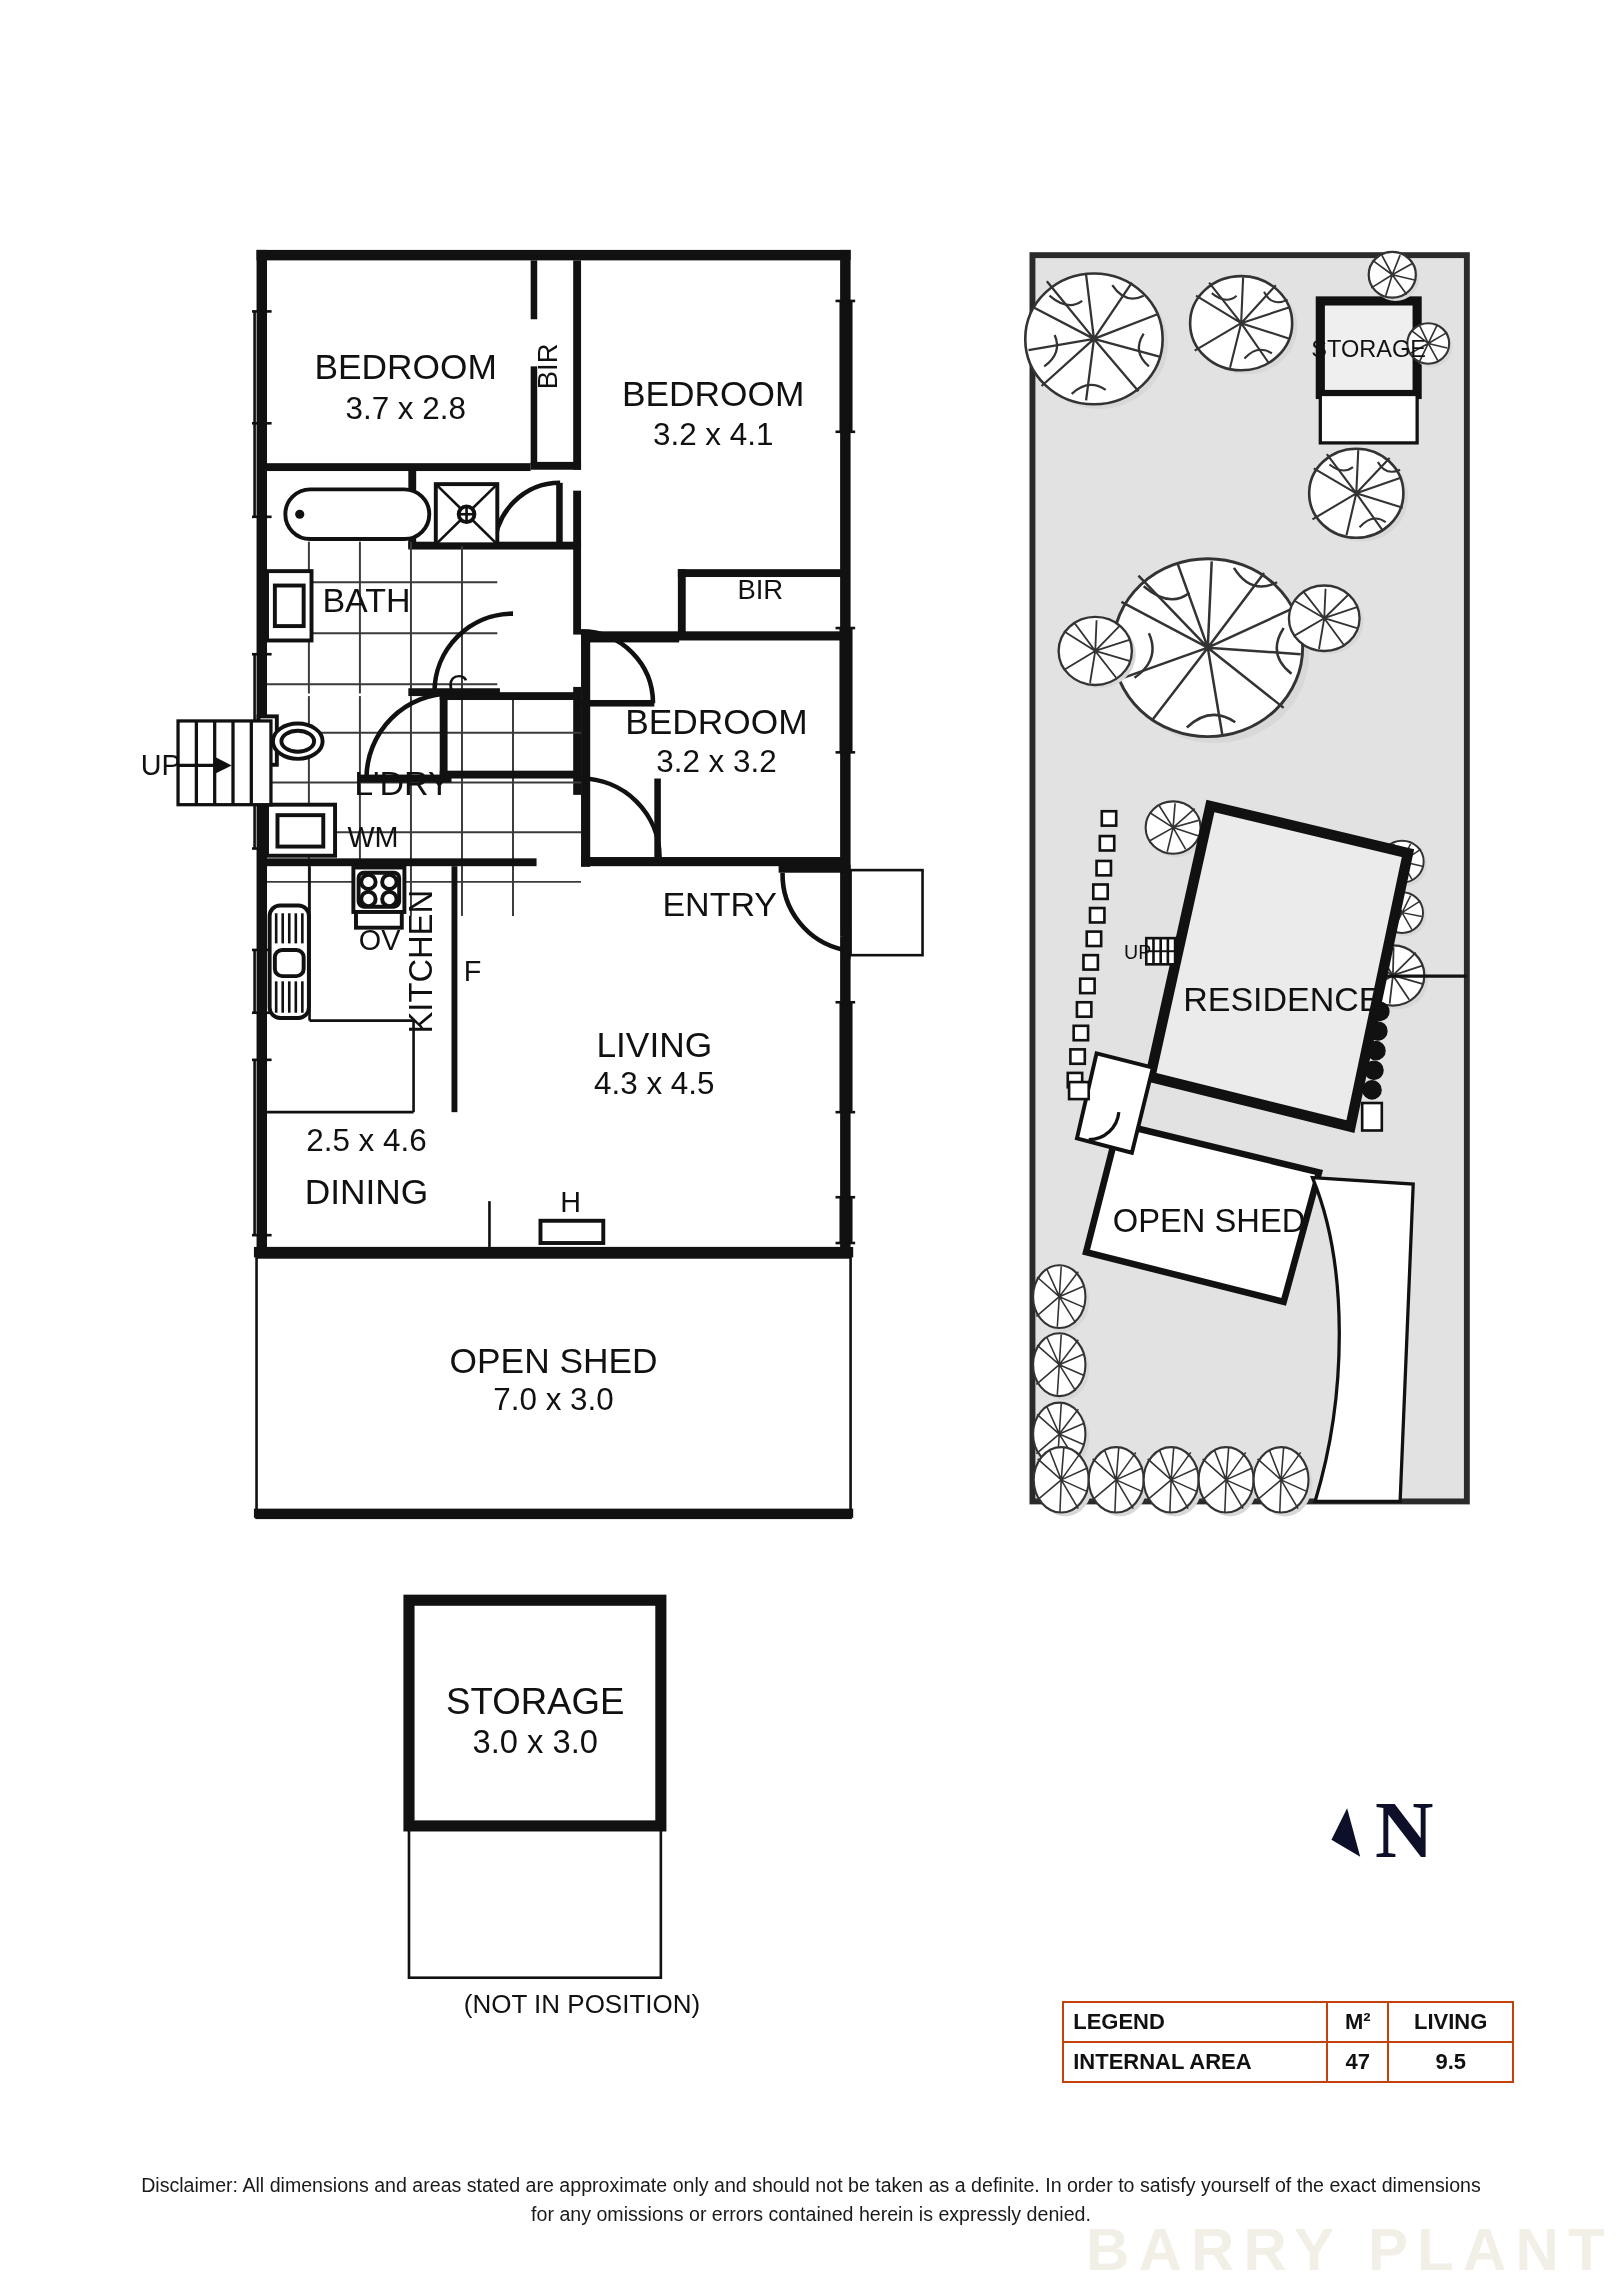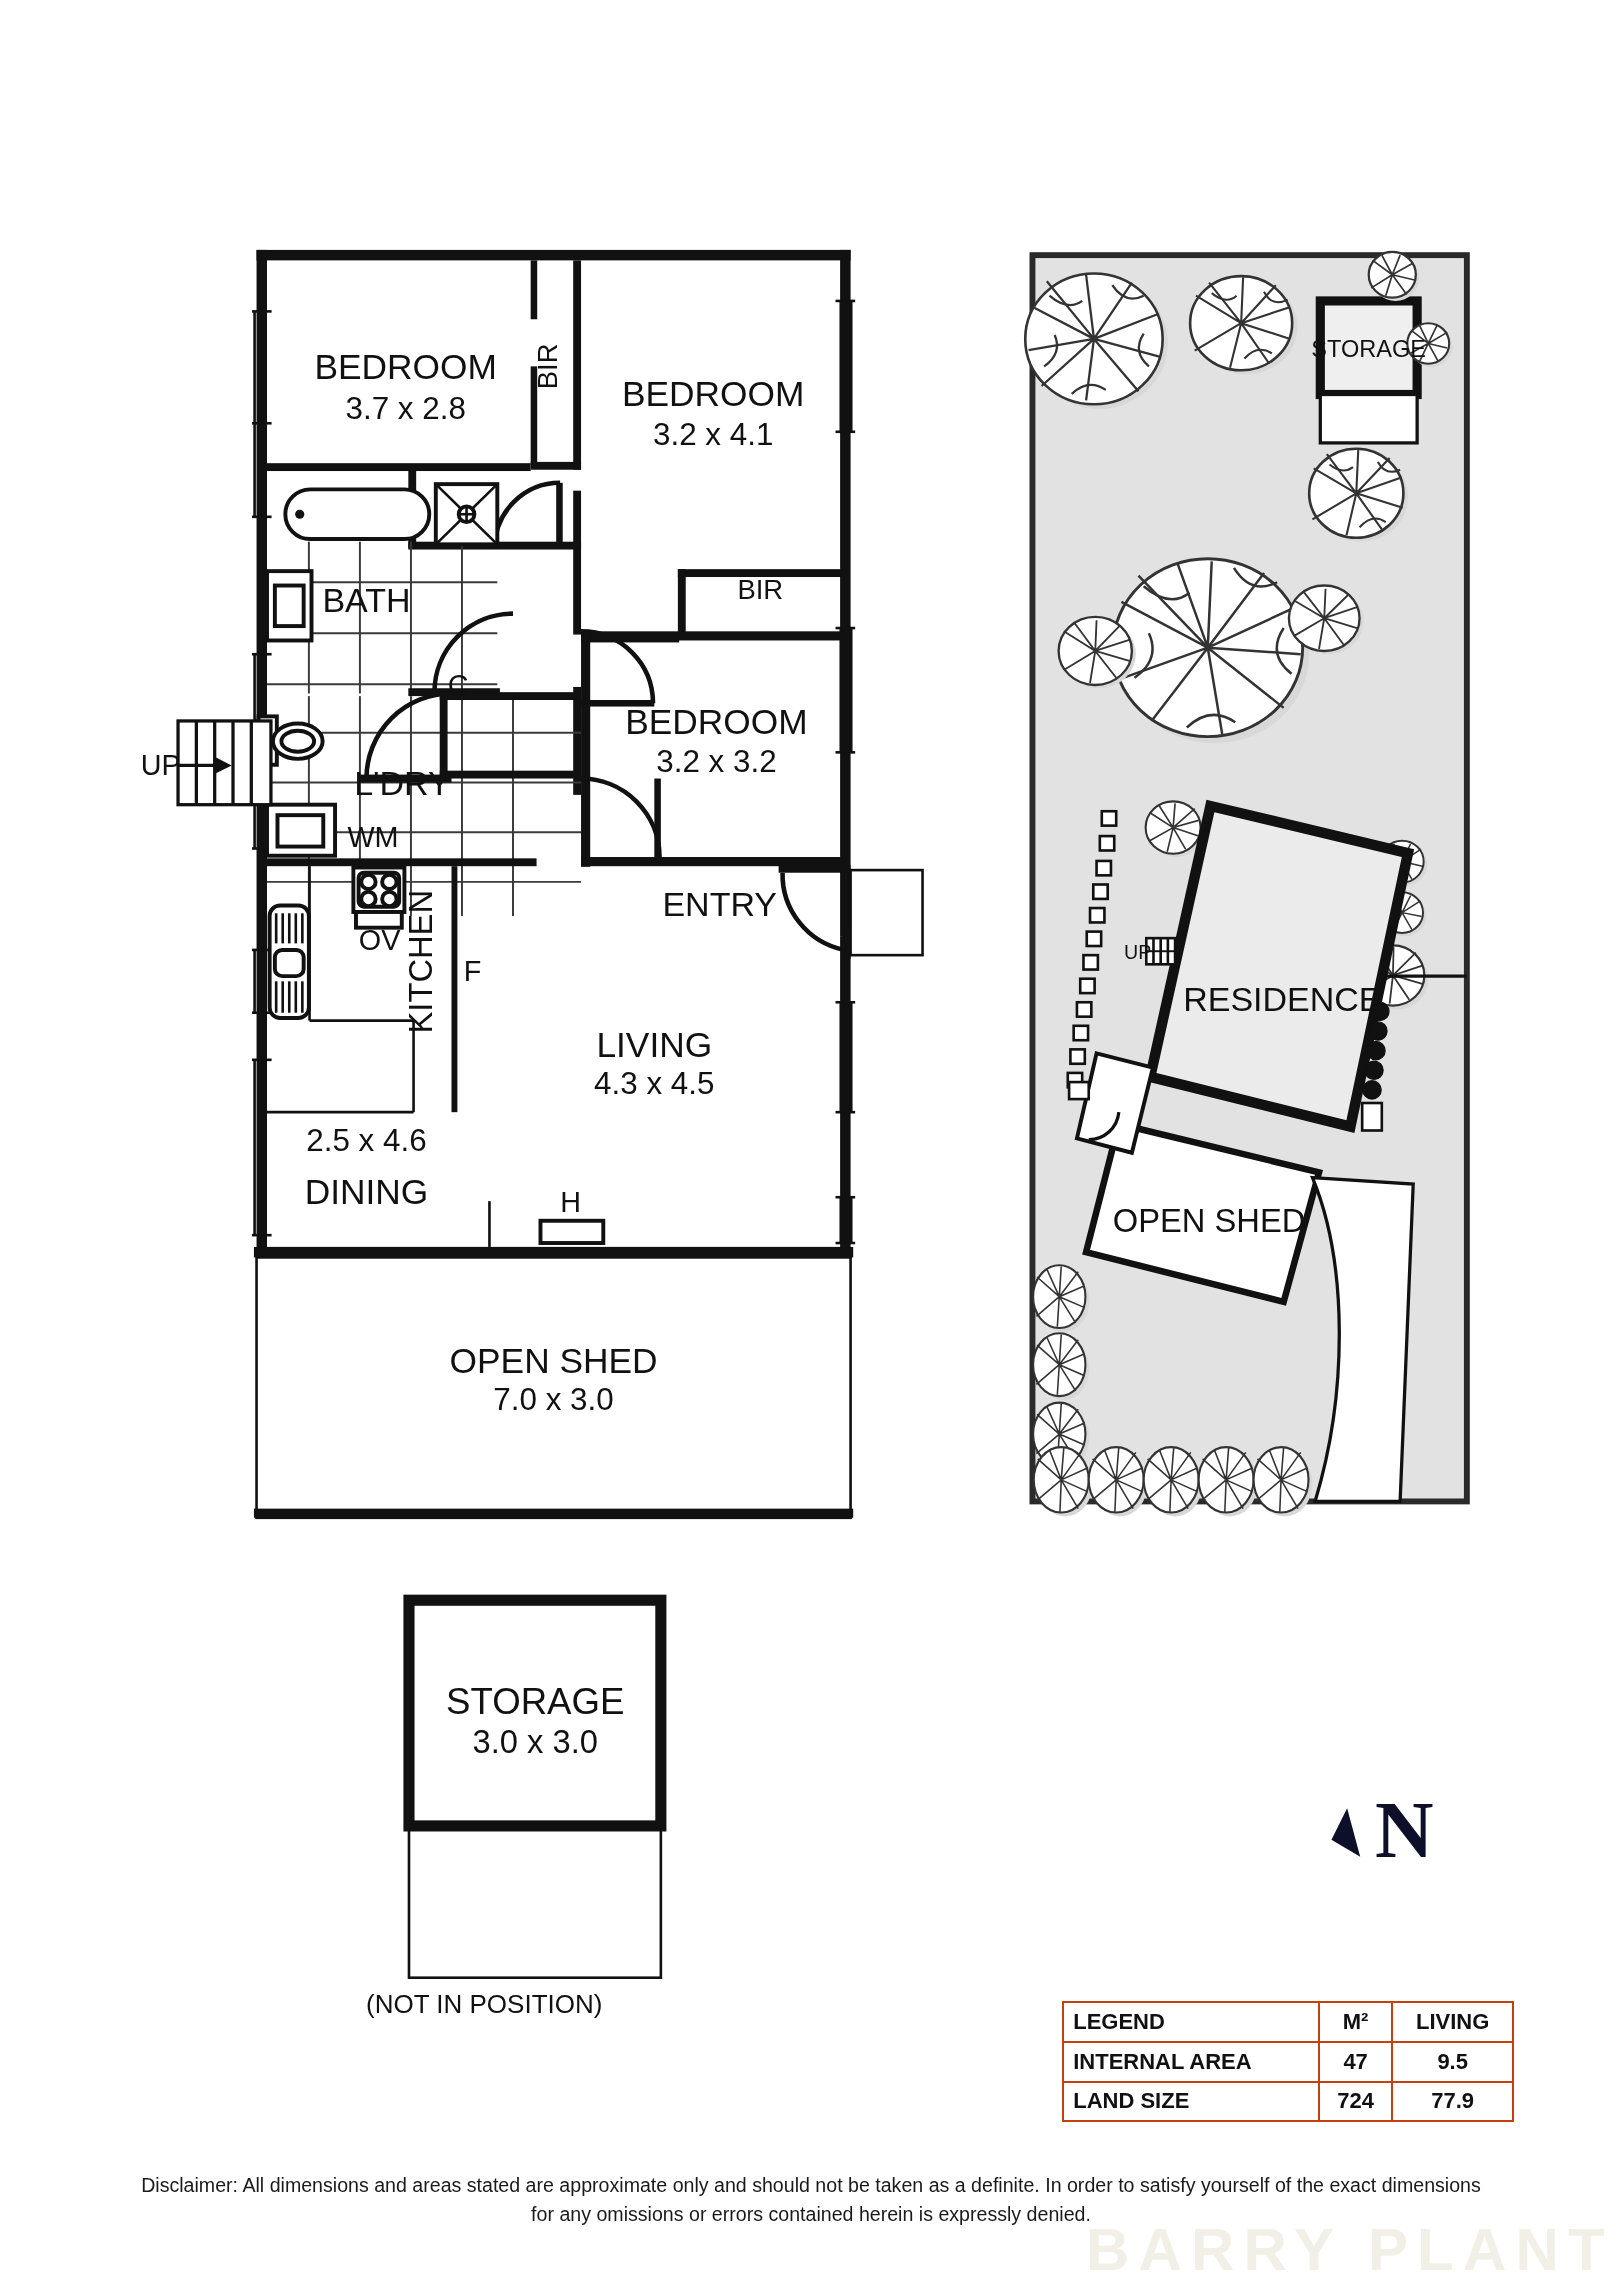--- a/index.html
+++ b/index.html
@@ -14,21 +14,21 @@
       text-align:center;font-size:19.6px;line-height:1.48;color:#1a1a1a;}
   .legendbox{position:absolute;left:1062px;top:2001px;width:452px;}
   table.legend{border-collapse:collapse;width:100%;font-size:22px;}
   table.legend td,table.legend th{border:2px solid #c2410c;padding:5.9px 9.2px;
       text-align:center;font-weight:bold;color:#111;}
   table.legend th.l,table.legend td.l{text-align:left;}
   table.legend td.v{font-weight:bold;}
   .northwrap{position:absolute;left:1315px;top:1793px;width:151px;height:98px;}
   .northwrap .nchar{position:absolute;left:60px;top:-9.2px;
       font-family:"Liberation Serif",serif;font-weight:bold;font-size:81px;color:#0d1028;}
-  .nip{position:absolute;left:366px;top:1989px;width:432px;text-align:left;
+  .nip{position:absolute;left:366px;top:1989px;width:432px;text-align:center;
       font-size:26px;font-weight:normal;color:#111;}
 </style>
 </head>
 <body>
 
 <div class="layer">
 <svg width="1622" height="2295" viewBox="0 0 2479 3508" xmlns="http://www.w3.org/2000/svg">
   <defs>
     <style>
       .w  { fill:#111; }            /* thick structural wall */
@@ -519,25 +519,20 @@
         <th>M²</th>
         <th>LIVING</th>
       </tr>
     </thead>
     <tbody>
       <tr>
         <td class="l">INTERNAL AREA</td>
         <td class="v">47</td>
         <td class="v">9.5</td>
       </tr>
-      <tr>
-        <td class="l">LAND SIZE</td>
-        <td class="v">724</td>
-        <td class="v">77.9</td>
-      </tr>
     </tbody>
   </table>
 </div>
 
 <div class="wm">BARRY PLANT</div>
 
 <div class="disclaimer">
   <div>Disclaimer: All dimensions and areas stated are approximate only and should not be taken as a definite. In order to satisfy yourself of the exact dimensions</div>
   <div>for any omissions or errors contained herein is expressly denied.</div>
 </div>

